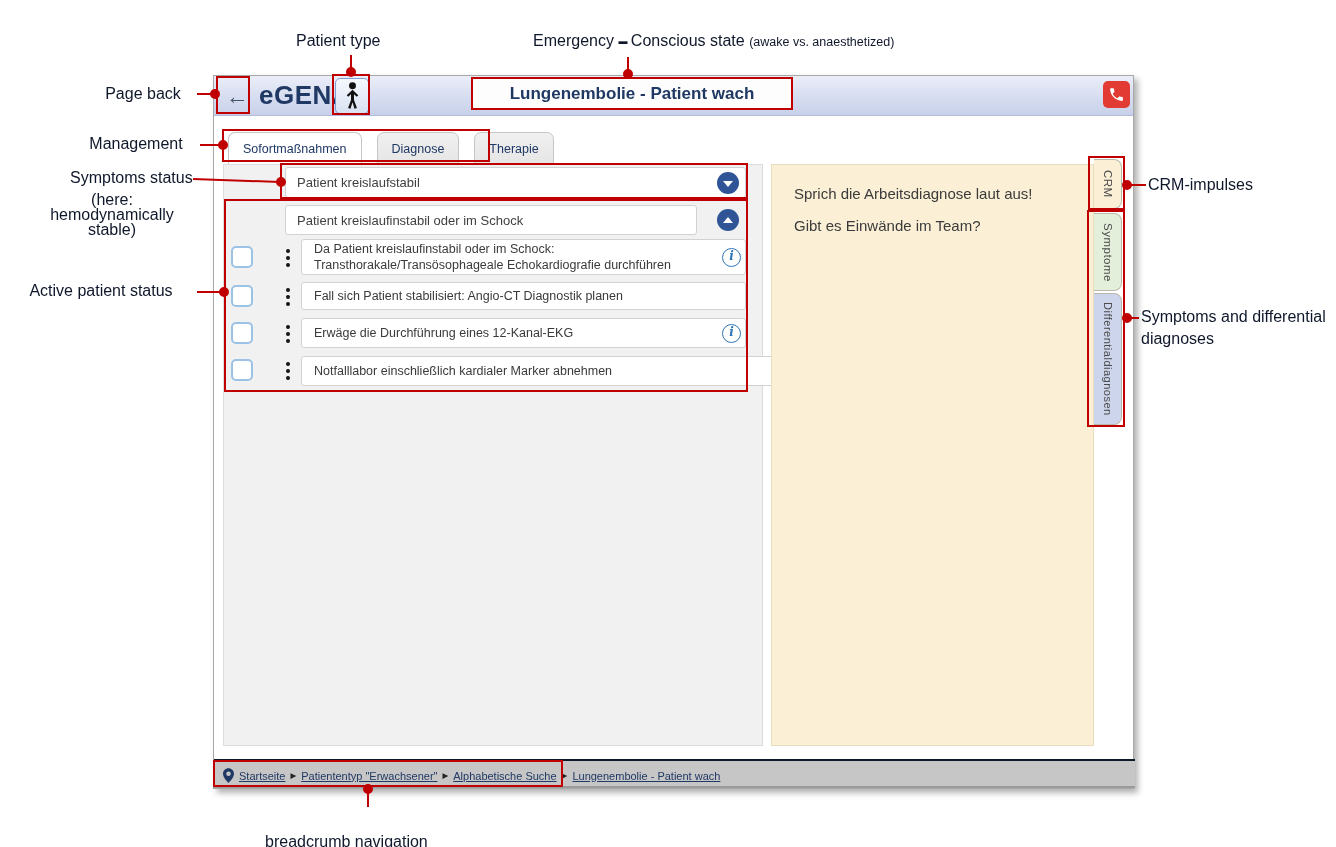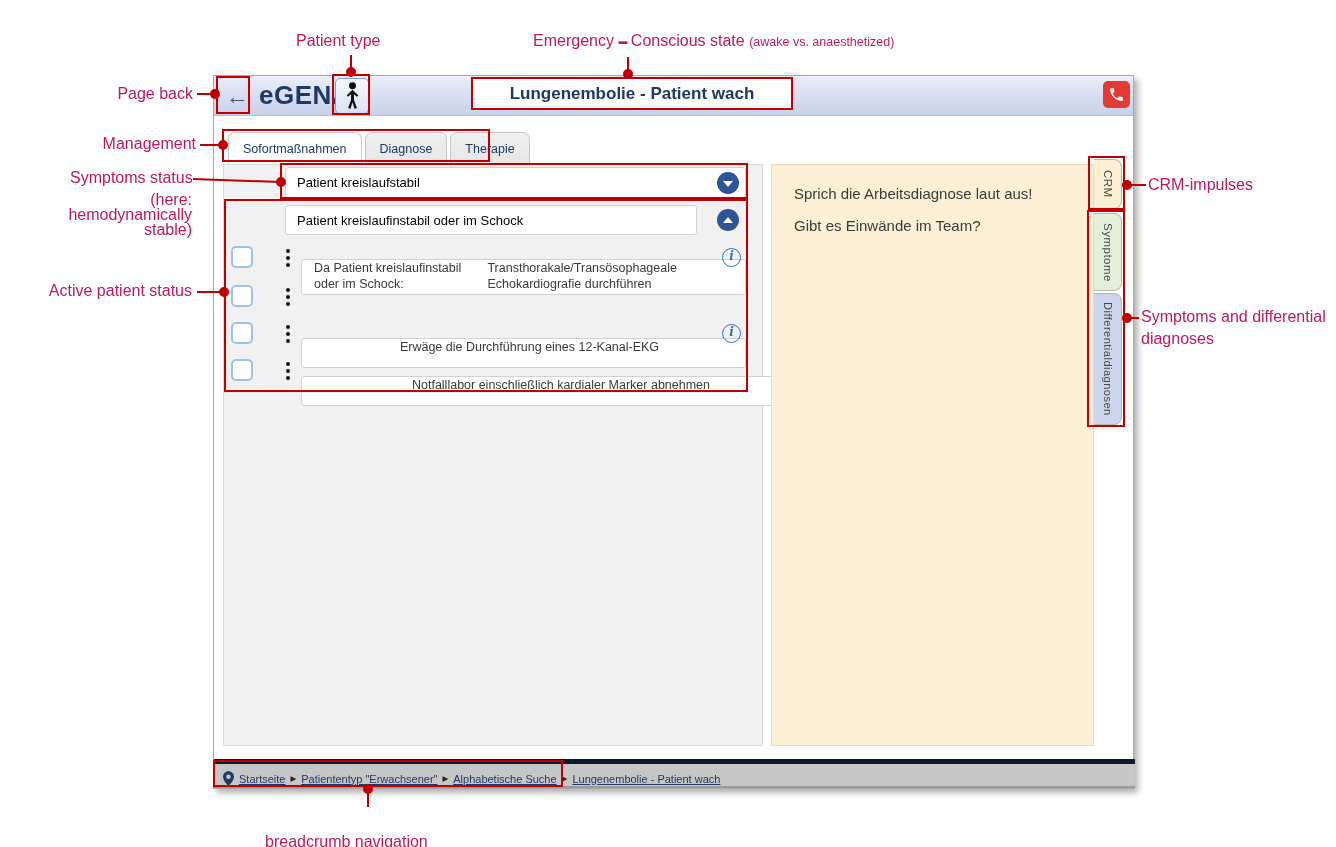--- a/index.html
+++ b/index.html
@@ -1,23 +1,23 @@
 <!DOCTYPE html>
 <html><head>
 <meta charset="utf-8">
 <style>
   html,body{margin:0;padding:0;background:#fff;}
   #page{position:relative;width:1336px;height:847px;background:#fff;
         font-family:"Liberation Sans",sans-serif;overflow:hidden;}
 
   
-  .ann{position:absolute;color:#be185d;font-size:16px;font-weight:500;
+  .ann{position:absolute;color:#0f172a;font-size:16px;font-weight:500;
        font-family:"Liberation Sans",sans-serif;white-space:nowrap;}
   .ann.small{font-size:16px;font-weight:400;white-space:normal;}
-  .ann.right{text-align:right;}
+  .ann.right{text-align:center;}
   .ann .sub{font-size:12.5px;font-weight:400;}
   .dashglyph{font-size:9px;vertical-align:2.5px;letter-spacing:-1px;}
 
   
   .redbox{position:absolute;border:2px solid #C00000;box-sizing:border-box;pointer-events:none;}
   svg.overlay{position:absolute;left:0;top:0;pointer-events:none;}
 
   
   #app{position:absolute;left:213px;top:75px;width:921px;height:714px;
        background:#fff;border:1px solid #A8A8A8;box-sizing:border-box;
@@ -32,63 +32,63 @@
   .patientbtn{position:absolute;left:121px;top:2px;width:34px;height:36px;
        background:linear-gradient(180deg,#F5F8FD,#D9E2F3);border:1.5px solid #7F9FD4;
        border-radius:5px;box-sizing:border-box;display:flex;align-items:center;justify-content:center;}
   .titlebox{position:absolute;left:257px;top:1px;width:322px;height:33px;
        background:#FDFDFD;border:2px solid #C00000;box-sizing:border-box;
        text-align:center;line-height:29px;font-size:17px;font-weight:bold;color:#1F3864;}
   .phonebtn{position:absolute;left:889px;top:5px;width:27px;height:27px;border-radius:5px;
        background:#E23B33;display:flex;align-items:center;justify-content:center;}
 
   
-  .tabbar{position:absolute;left:14px;top:56px;display:flex;gap:3px;height:32px;}
+  .tabbar{position:absolute;left:14px;top:56px;display:flex;gap:15px;height:32px;}
   .tab{height:32px;padding:0 14px;line-height:32px;font-size:12.5px;color:#1F3864;
        background:linear-gradient(180deg,#F0F0F0,#E6E6E6);border:1px solid #C6C6C6;
        border-radius:7px 7px 0 0;box-sizing:border-box;cursor:pointer;}
   .tab.active{background:#FFFFFF;border-bottom-color:#FFFFFF;}
 
   
   .leftpanel{position:absolute;left:9px;top:88px;width:540px;height:582px;
        background:#F1F1F1;border:1px solid #DCDCDC;box-sizing:border-box;}
   .yellowpanel{position:absolute;left:557px;top:88px;width:323px;height:582px;
        background:#FBF0D6;border:1px solid #E8DDBE;box-sizing:border-box;
        font-size:15px;color:#3B3B3B;}
   .yellowpanel .pline{position:absolute;left:22px;white-space:nowrap;}
 
   
   .statusrow{position:absolute;background:#fff;border:1px solid #D2D2D2;border-radius:3px;
-       box-sizing:border-box;font-size:13px;color:#000000;display:flex;align-items:center;
+       box-sizing:border-box;font-size:13px;color:#404040;display:flex;align-items:center;
        padding-left:11px;cursor:pointer;}
   .circlebtn{position:absolute;width:22px;height:22px;border-radius:50%;background:#2F5597;
        display:flex;align-items:center;justify-content:center;cursor:pointer;}
   .tri-down{width:0;height:0;border-left:5px solid transparent;border-right:5px solid transparent;
        border-top:6px solid #fff;margin-top:1px;}
   .tri-up{width:0;height:0;border-left:5px solid transparent;border-right:5px solid transparent;
        border-bottom:6px solid #fff;margin-bottom:1px;}
   .card{position:absolute;background:#fff;border:1px solid #D2D2D2;border-radius:3px;
        box-sizing:border-box;font-size:12.5px;color:#3A3A3A;display:flex;
-       flex-direction:row;justify-content:center;padding-left:12px;line-height:16px;margin-top:20px;}
+       flex-direction:column;justify-content:center;padding-left:12px;line-height:16px;}
   .checkbox{position:absolute;width:22px;height:22px;background:#fff;border:2px solid #9CC2E5;
        border-radius:5px;box-sizing:border-box;cursor:pointer;}
   .dots{position:absolute;width:6px;display:flex;flex-direction:column;gap:3px;align-items:center;cursor:grab;}
   .dots i{width:4px;height:4px;border-radius:50%;background:#141414;}
   .infoicon{position:absolute;width:19px;height:19px;border:1.6px solid #2E75B6;border-radius:50%;
        box-sizing:border-box;color:#2E75B6;font-family:"DejaVu Serif",serif;font-style:italic;
        font-size:12px;font-weight:bold;text-align:center;line-height:15px;cursor:pointer;}
 
   
   .sidetab{position:absolute;width:28px;box-sizing:border-box;border:1px solid #B9B9A9;border-left:none;
        border-radius:0 8px 8px 0;display:flex;align-items:center;justify-content:center;
        writing-mode:vertical-rl;font-size:11.5px;color:#4A4A4A;letter-spacing:0.5px;cursor:pointer;}
 
   
   .crumbbar{position:absolute;left:0;top:683px;width:921px;height:29px;background:#C6C6C6;
-       border-top:5px solid #0f172a;border-bottom:2px solid #9B9B9B;box-sizing:border-box;}
+       border-top:2px solid #0f172a;border-bottom:2px solid #9B9B9B;box-sizing:border-box;}
   .crumbs{position:absolute;left:9px;top:7px;display:flex;align-items:center;gap:5px;
        font-size:11px;color:#1F3864;}
   .crumbs a{color:#1F3864;text-decoration:underline;cursor:pointer;white-space:nowrap;}
   .crumbs .sep{font-size:7.5px;color:#222;}
 </style>
 </head>
 <body>
 
 <div id="page">
 
@@ -148,20 +148,23 @@
       <div>Transthorakale/Transösophageale Echokardiografie durchführen</div>
     </div>
     <div class="infoicon" style="left:508px;top:172px;">i</div>
 
     <div class="checkbox" style="left:17px;top:209px;"></div>
     <div class="dots" style="left:71px;top:212px;">
         <i></i>
         <i></i>
         <i></i>
       </div>
+    <div class="card" style="left:87px;top:206px;width:445px;height:28px;">
+      <div>Fall sich Patient stabilisiert: Angio-CT Diagnostik planen</div>
+    </div>
 
     <div class="checkbox" style="left:17px;top:246px;"></div>
     <div class="dots" style="left:71px;top:249px;">
         <i></i>
         <i></i>
         <i></i>
       </div>
     <div class="card" style="left:87px;top:242px;width:445px;height:30px;">
       <div>Erwäge die Durchführung eines 12-Kanal-EKG</div>
     </div>

